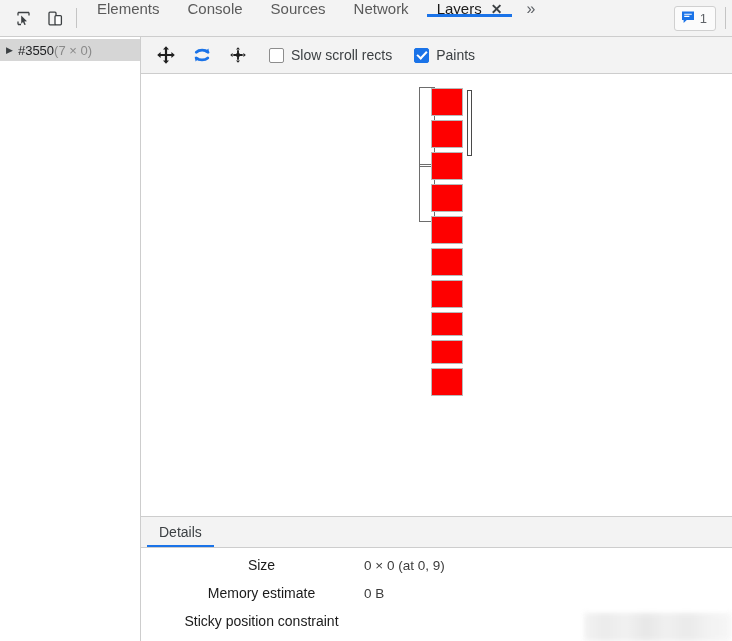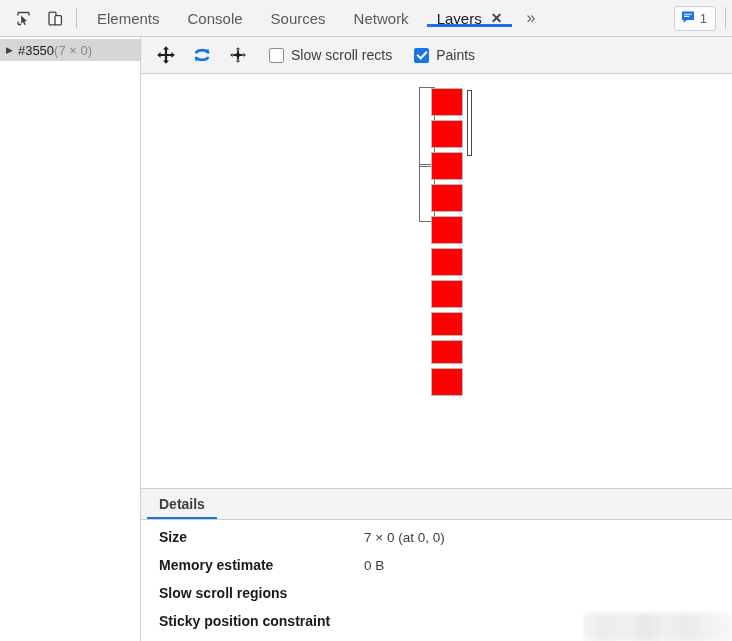--- a/index.html
+++ b/index.html
@@ -48,21 +48,21 @@
     cursor: pointer;
   }
   .tb-sep {
     width: 1px;
     background: #c4c4c4;
     margin: 8px 6px 8px 6px;
     align-self: stretch;
   }
   .tabs {
     display: flex;
-    align-items: center;
+    align-items: flex-start;
   }
   .tab {
     display: flex;
     align-items: center;
     padding: 0 14px;
     font-size: 15px;
     color: #5a5a5a;
     cursor: pointer;
     position: relative;
     white-space: nowrap;
@@ -267,21 +267,21 @@
   }
   .details-tab {
     display: flex;
     align-items: center;
     padding: 0 12px;
     font-size: 14px;
     color: #5a5a5a;
     position: relative;
     cursor: pointer;
   }
-  .details-tab.active { color: #3c4043; font-weight: bold; }
+  .details-tab.active { color: #3c4043; }
   .details-tab.active::after {
     content: "";
     position: absolute;
     left: 0;
     right: 0;
     bottom: 0;
     height: 2px;
     background: #1a73e8;
   }
   .details-body {
@@ -291,22 +291,23 @@
   .d-row {
     display: flex;
     align-items: baseline;
     height: 28px;
     padding-left: 18px;
   }
   .d-label {
     width: 205px;
     min-width: 205px;
     font-size: 14px;
-    font-weight: bold;
+    font-weight: normal;
     color: #1a1a1a;
+    text-align: center;
   }
   .d-value {
     font-size: 13.5px;
     color: #3c3c3c;
   }
   .blur-block {
     position: absolute;
     right: 0;
     bottom: 0;
     width: 148px;
@@ -445,29 +446,25 @@
       <div class="details-panel">
         <div class="details-tabbar">
           <div class="details-tab active">
             <span>Details</span>
           </div>
         </div>
         <div class="details-wrap">
           <div class="details-body">
             <div class="d-row">
               <div class="d-label">Size</div>
-              <div class="d-value">7 × 0 (at 0, 0)</div>
+              <div class="d-value">0 × 0 (at 0, 9)</div>
             </div>
             <div class="d-row">
               <div class="d-label">Memory estimate</div>
               <div class="d-value">0 B</div>
-            </div>
-            <div class="d-row">
-              <div class="d-label">Slow scroll regions</div>
-              <div class="d-value"></div>
             </div>
             <div class="d-row">
               <div class="d-label">Sticky position constraint</div>
               <div class="d-value"></div>
             </div>
           </div>
           <div class="blur-block"></div>
         </div>
       </div>
 

